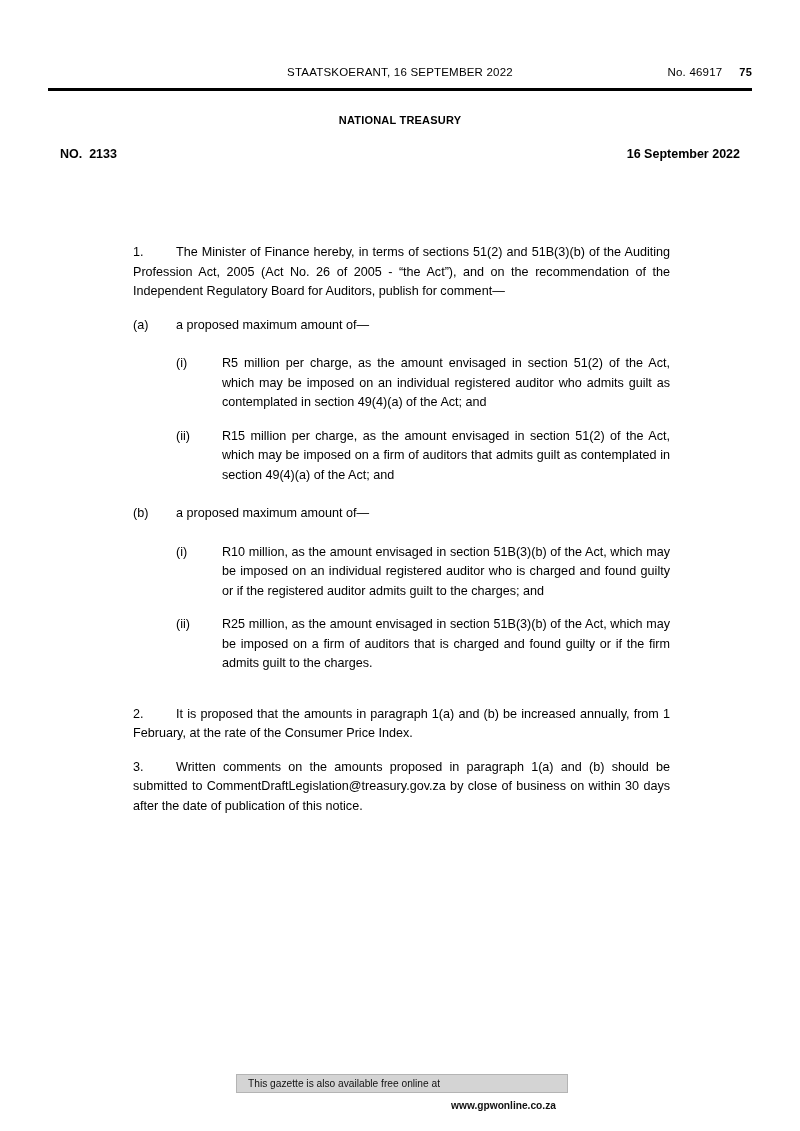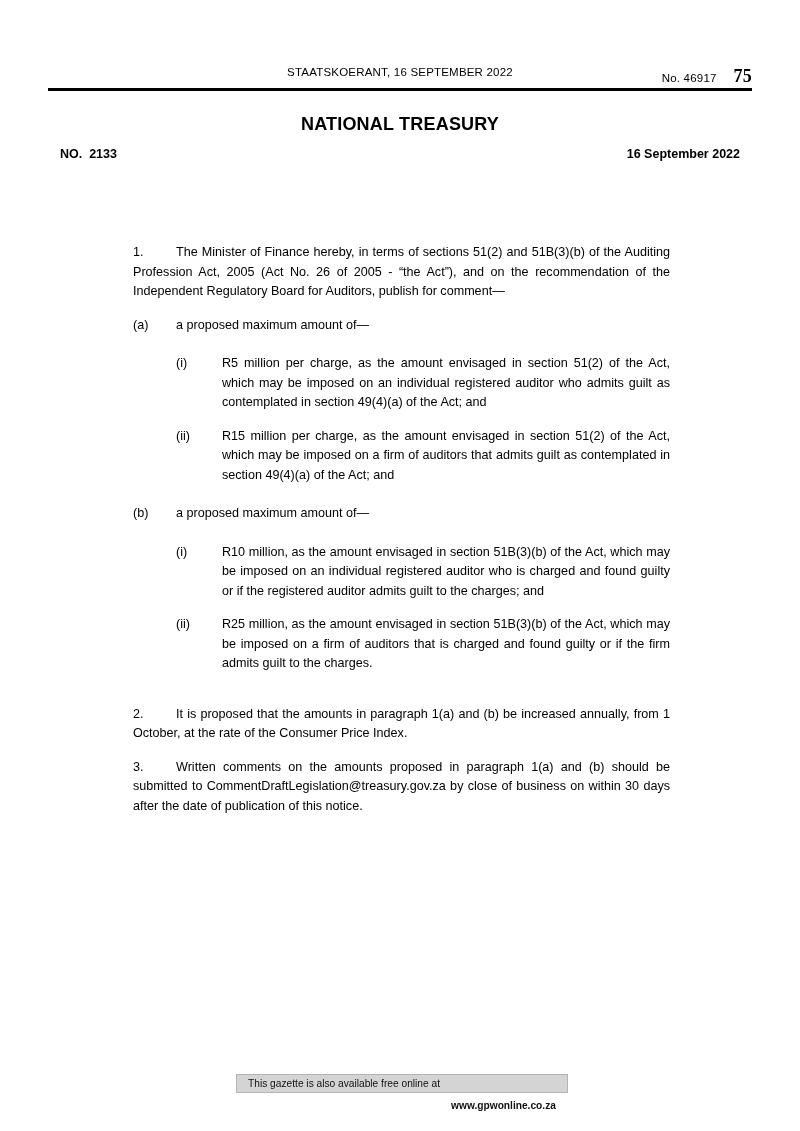--- a/index.html
+++ b/index.html
@@ -47,41 +47,40 @@
     position: absolute;
     right: 0;
     top: 0;
     white-space: nowrap;
     display: flex;
     align-items: baseline;
     gap: 17px;
   }
   .header-page-no {
     font-weight: bold;
-    font-size: 18px;
-    font-family: Liberation Serif, serif;
+    font-size: 11px;
   }
 
   .header-rule {
     position: absolute;
     left: 48px;
     width: 704px;
     top: 88px;
     height: 3px;
     background: #000000;
   }
 
   
   .dept-name {
     position: absolute;
     left: 48px;
     right: 48px;
     top: 114px;
     text-align: center;
-    font-size: 18px;
+    font-size: 11px;
     font-weight: bold;
     letter-spacing: 0.2px;
   }
 
   .notice-line {
     position: absolute;
     left: 60px;
     right: 60px;
     top: 147px;
     height: 17px;
@@ -248,21 +247,21 @@
       <span>R10 million, as the amount envisaged in section 51B(3)(b) of the Act, which may be imposed on an individual registered auditor who is charged and found guilty or if the registered auditor admits guilt to the charges; and</span>
     </div>
 
     <div class="item-i">
       <span class="marker">(ii)</span>
       <span>R25 million, as the amount envisaged in section 51B(3)(b) of the Act, which may be imposed on a firm of auditors that is charged and found guilty or if the firm admits guilt to the charges.</span>
     </div>
 
     <div class="spacer-sm"></div>
 
-    <p class="para"><span class="num">2.</span><span>It is proposed that the amounts in paragraph 1(a) and (b) be increased annually, from 1 October, at the rate of the Consumer Price Index.</span></p>
+    <p class="para"><span class="num">2.</span><span>It is proposed that the amounts in paragraph 1(a) and (b) be increased annually, from 1 February, at the rate of the Consumer Price Index.</span></p>
 
     <p class="para"><span class="num">3.</span><span>Written comments on the amounts proposed in paragraph 1(a) and (b) should be submitted to CommentDraftLegislation@treasury.gov.za by close of business on within 30 days after the date of publication of this notice.</span></p>
 
   </div>
 
   <div class="footer-bar">
     <span>This gazette is also available free online at</span>
     <span class="footer-url">www.gpwonline.co.za</span>
   </div>
 

